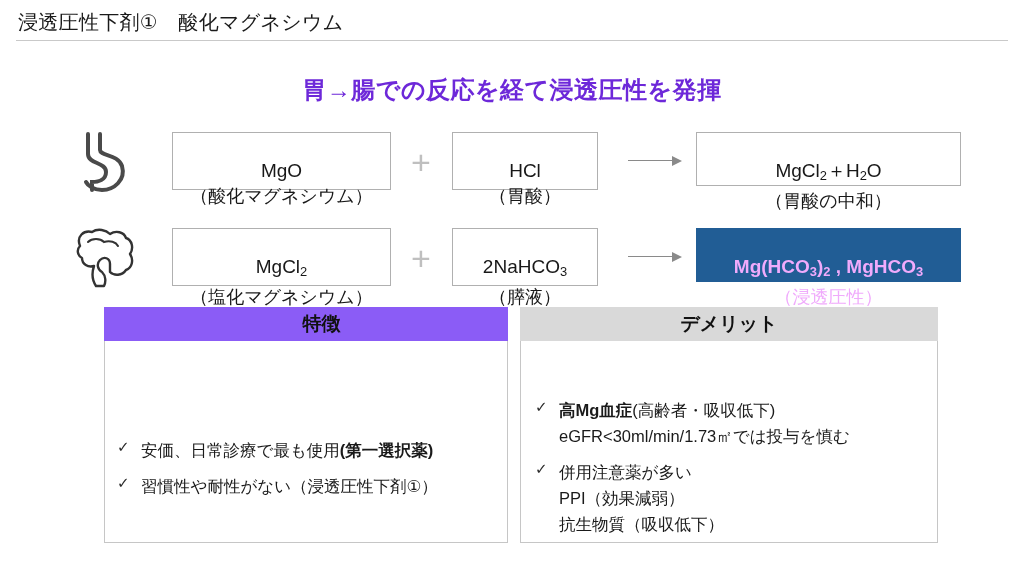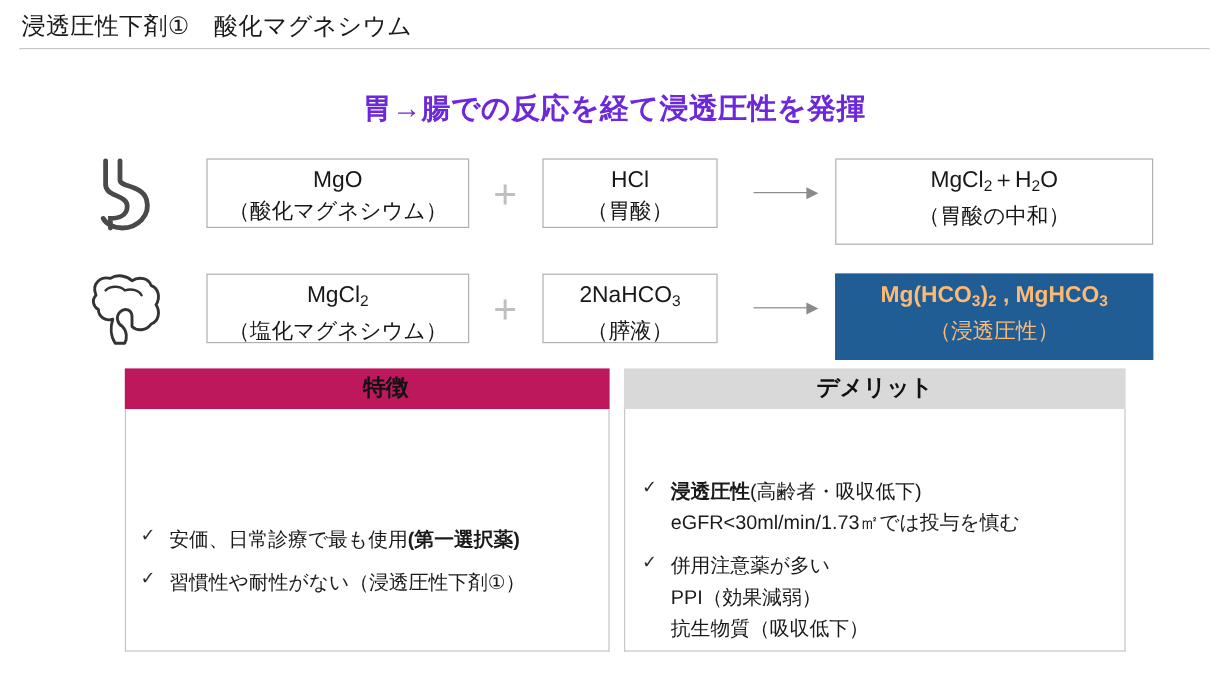--- a/index.html
+++ b/index.html
@@ -82,34 +82,35 @@
     box-sizing: border-box;
     border: 1px solid #b0b0b0;
     background: #ffffff;
     text-align: center;
     padding-top: 5px;
   }
   .rxn-box .line1 {
     font-size: 19px;
     line-height: 26px;
     white-space: nowrap;
+    margin-top: 20px;
   }
   .rxn-box .line2 {
     font-size: 18px;
     line-height: 25px;
     white-space: nowrap;
   }
   .box-a { left: 172px; top: 4px; width: 219px; height: 58px; }
   .box-b { left: 452px; top: 4px; width: 146px; height: 58px; }
-  .box-c { left: 696px; top: 4px; width: 265px; height: 72px; }
+  .box-c { left: 696px; top: 4px; width: 265px; height: 54px; }
 
   .box-highlight {
     background: #215D95;
     border: 1px solid #215D95;
-    color: #fdba74;
+    color: #f0abfc;
   }
   .box-highlight .line1 { font-weight: bold; font-size: 19px; }
   .box-highlight .line2 { font-weight: normal; font-size: 18px; }
 
   .plus-sign {
     position: absolute;
     left: 404px;
     top: 18px;
     width: 34px;
     height: 32px;
@@ -154,21 +155,21 @@
 
   .panel-header {
     box-sizing: border-box;
     height: 34px;
     line-height: 34px;
     text-align: center;
     font-size: 19px;
     font-weight: bold;
     color: #111111;
   }
-  #panel-left .panel-header  { background: #be185d; padding-left: 31px; }
+  #panel-left .panel-header  { background: #8b5cf6; padding-left: 31px; }
   #panel-right .panel-header { background: #D9D9D9; }
 
   .panel-body {
     box-sizing: border-box;
     height: 202px;
     border: 1px solid #c6c6c6;
     border-top: none;
     background: #ffffff;
     position: relative;
   }
@@ -302,21 +303,21 @@
     </div>
   </div>
 
   <div class="panel" id="panel-right">
     <div class="panel-header">デメリット</div>
     <div class="panel-body">
       <div class="bullet-list" id="list-right">
 
         <div class="bullet-item">
           <span class="check-icon">✓</span>
-          <div class="bullet-line"><b>浸透圧性</b><span>(高齢者・吸収低下)</span></div>
+          <div class="bullet-line"><b>高Mg血症</b><span>(高齢者・吸収低下)</span></div>
           <div class="bullet-line"><span>eGFR&lt;30ml/min/1.73㎡では投与を慎む</span></div>
         </div>
 
         <div class="bullet-item">
           <span class="check-icon">✓</span>
           <div class="bullet-line"><span>併用注意薬が多い</span></div>
           <div class="bullet-line"><span>PPI（効果減弱）</span></div>
           <div class="bullet-line"><span>抗生物質（吸収低下）</span></div>
         </div>
 

